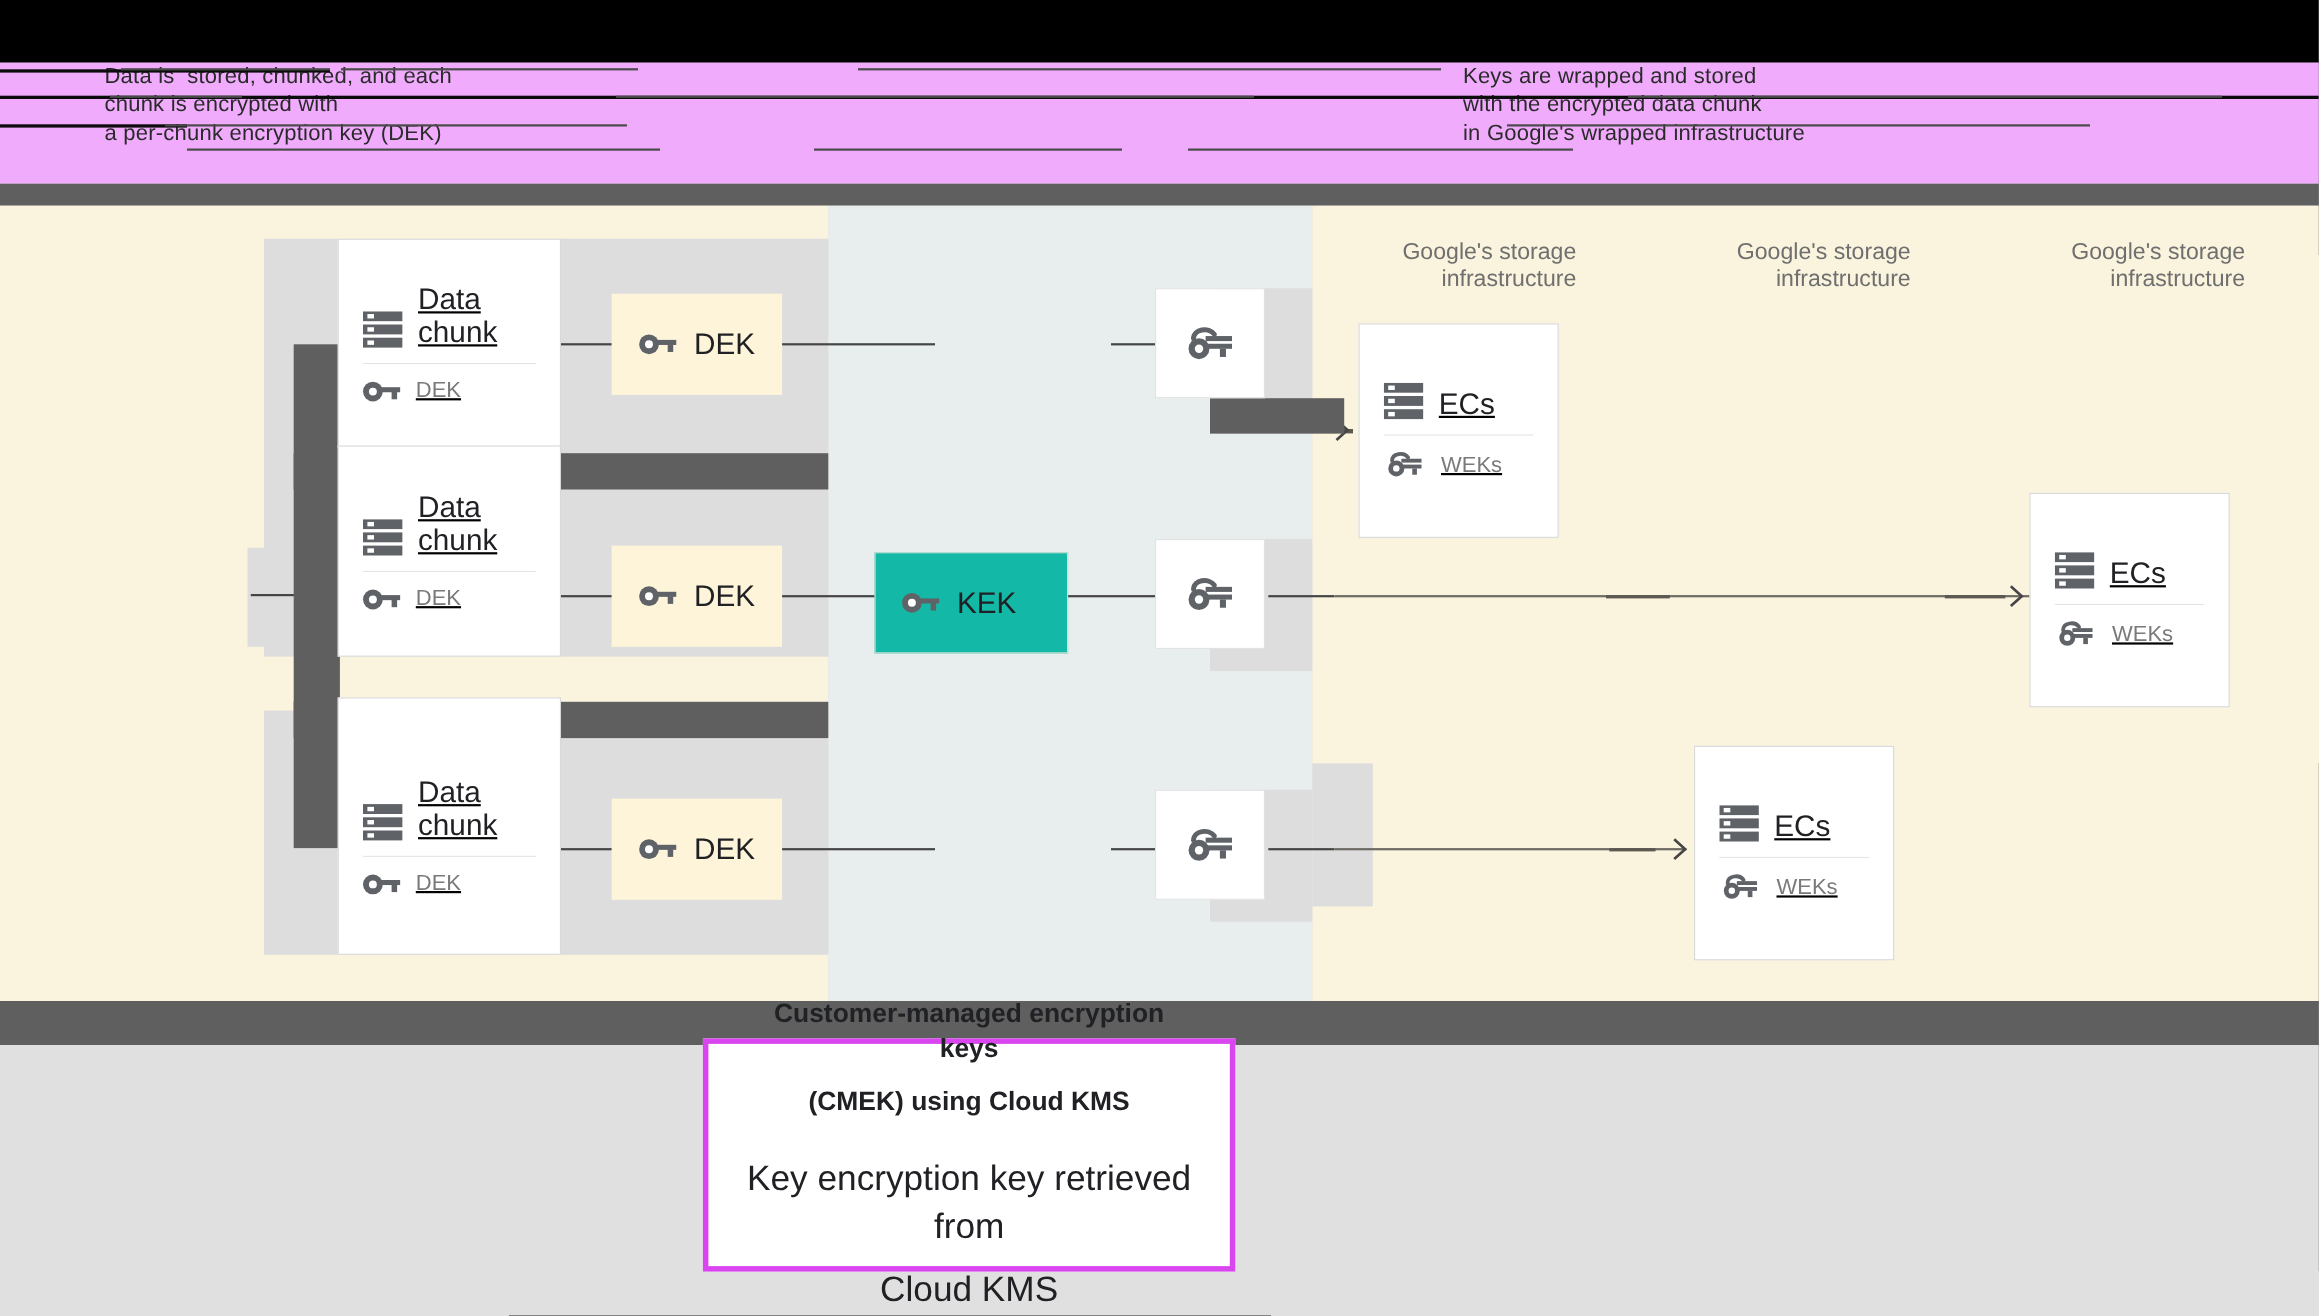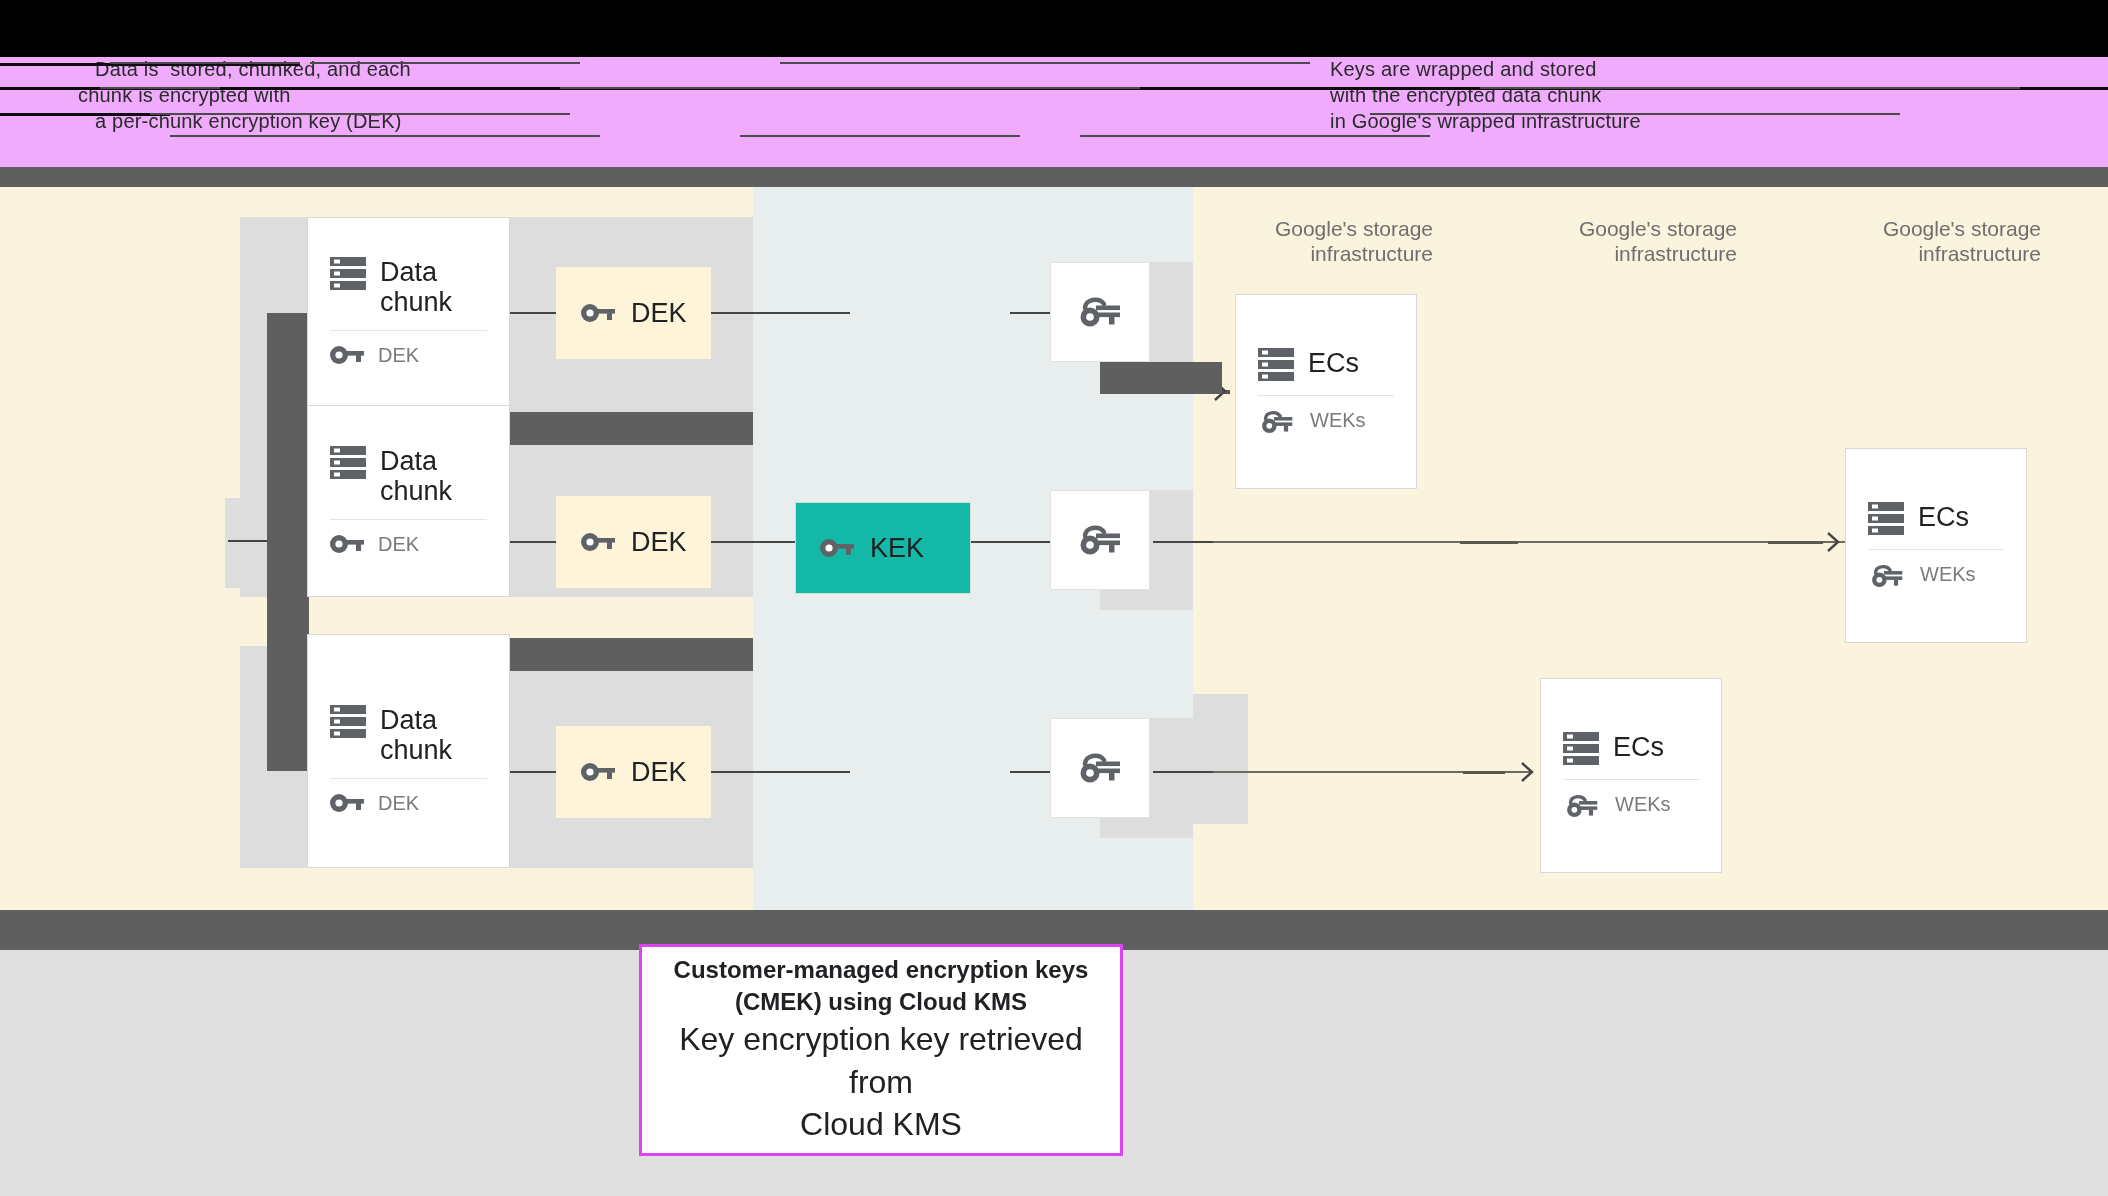--- a/index.html
+++ b/index.html
@@ -41,21 +41,21 @@
   .line-thick { position:absolute; background:#5b5851; height:4px; }
 
   .arrowhead { position:absolute; width:22px; height:22px; }
   .arrowhead svg { display:block; }
 
   
   .card {
     position:absolute; background:#fff; border:1px solid #d8d8d8;
     display:flex; flex-direction:column; justify-content:center;
   }
-  .card-row { display:flex; align-items:flex-start; gap:14px; padding:0 22px; }
+  .card-row { display:flex; align-items:flex-end; gap:14px; padding:0 22px;text-decoration:underline; }
   .card-title { font-size:27px; color:#202124; line-height:1.12; }
   .card-sub   { font-size:20px; color:#7a7a7a; }
   .card-div   { height:1px; background:#e4e4e4; margin:13px 22px; }
 
   .chip {
     position:absolute; display:flex; align-items:center; gap:16px;
     padding:0 24px; border:1px solid transparent;
   }
   .chip-dek { background:#fdf4da; }
   .chip-kek { background:#14b8a6; border-color:#cfe0d5; }
@@ -66,41 +66,41 @@
     display:flex; align-items:center; justify-content:center;
   }
 
   
   .collabel {
     position:absolute; font-size:21px; line-height:25px; color:#6f6f6f;text-align:right;
   }
 
   
   .caption {
-    position:absolute; background:#fff; border:3px solid #d946ef;
+    position:absolute; background:#fff; border:5px solid #d946ef;
     display:flex; flex-direction:column; align-items:center; justify-content:center;
-    text-align:center; padding:28px 30px;
+    text-align:center; padding:28px 30px;gap:16px;
   }
   .cap-strong { font-size:24px; font-weight:bold; color:#202124; line-height:1.33; }
   .cap-gap { height:28px; }
   .cap-normal { font-size:32px; color:#202124; line-height:1.33; }
   .cap-normal b { font-weight:normal; }
 
   
   .ico { display:block; flex:0 0 auto; }
 </style>
 </head>
 <body>
 
 <div id="stage">
 
   <div class="hdr-black"></div>
   <div class="hdr-dark">
     <div class="hdr-text" style="left:95px; top:0px;">Data is  stored, chunked, and each</div>
-    <div class="hdr-text" style="left:78px; top:26px;">chunk is encrypted with</div>
+    <div class="hdr-text" style="left:95px; top:26px;">chunk is encrypted with</div>
     <div class="hdr-text" style="left:95px; top:52px;">a per-chunk encryption key (DEK)</div>
     <div class="hdr-text" style="left:1330px; top:0px;">Keys are wrapped and stored</div>
     <div class="hdr-text" style="left:1330px; top:26px;">with the encrypted data chunk</div>
     <div class="hdr-text" style="left:1330px; top:52px;">in Google's wrapped infrastructure</div>
 
     <div class="hdr-rule" style="left:0px;   top:6px;  width:300px;"></div>
     <div class="hdr-rule2" style="left:110px; top:5px;  width:190px;"></div>
     <div class="hdr-rule2" style="left:310px; top:5px;  width:270px;"></div>
     <div class="hdr-rule2" style="left:780px; top:5px;  width:530px;"></div>
     <div class="hdr-rule" style="left:0px;   top:30px; width:2108px;"></div>

